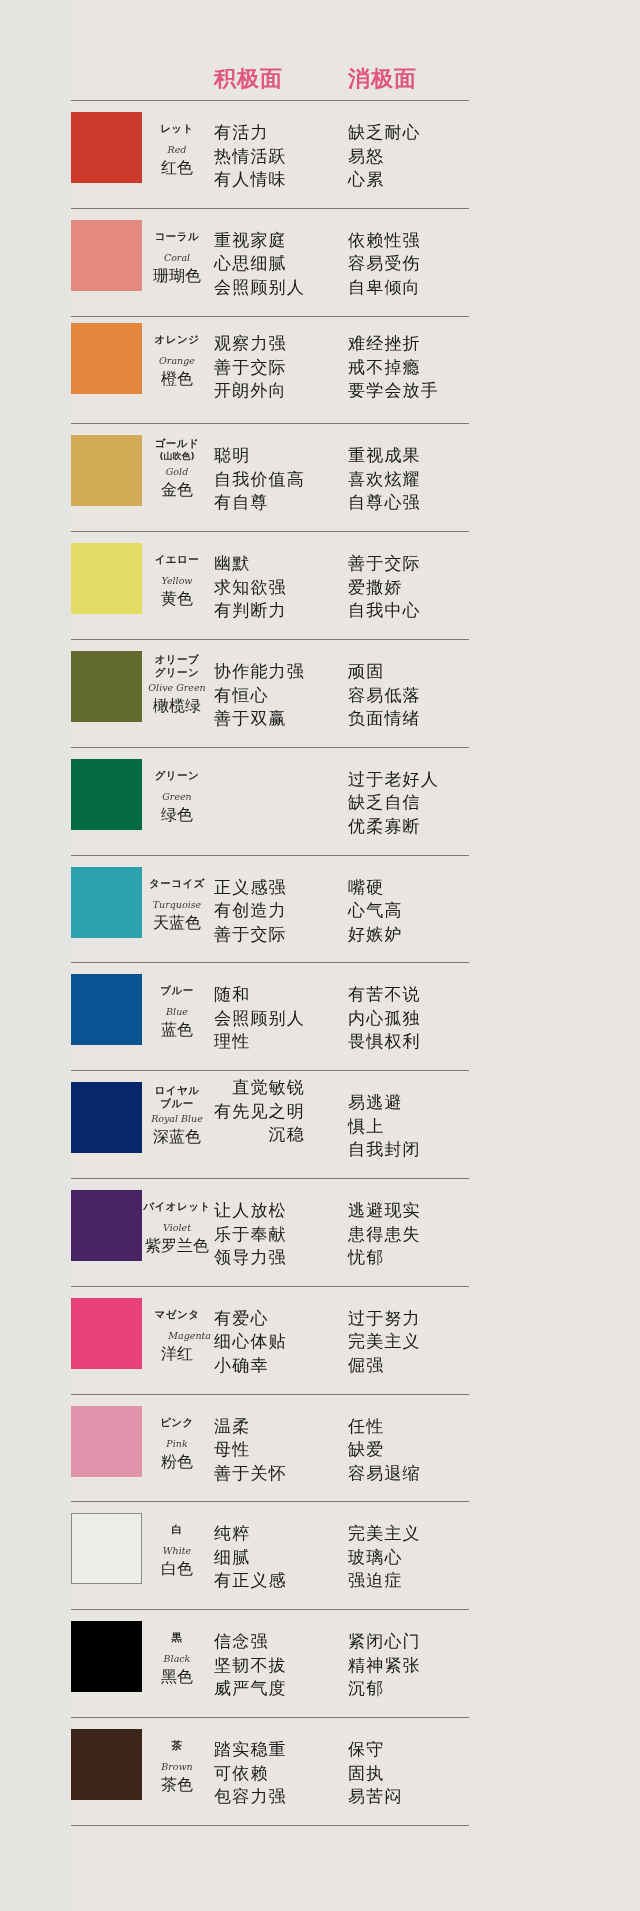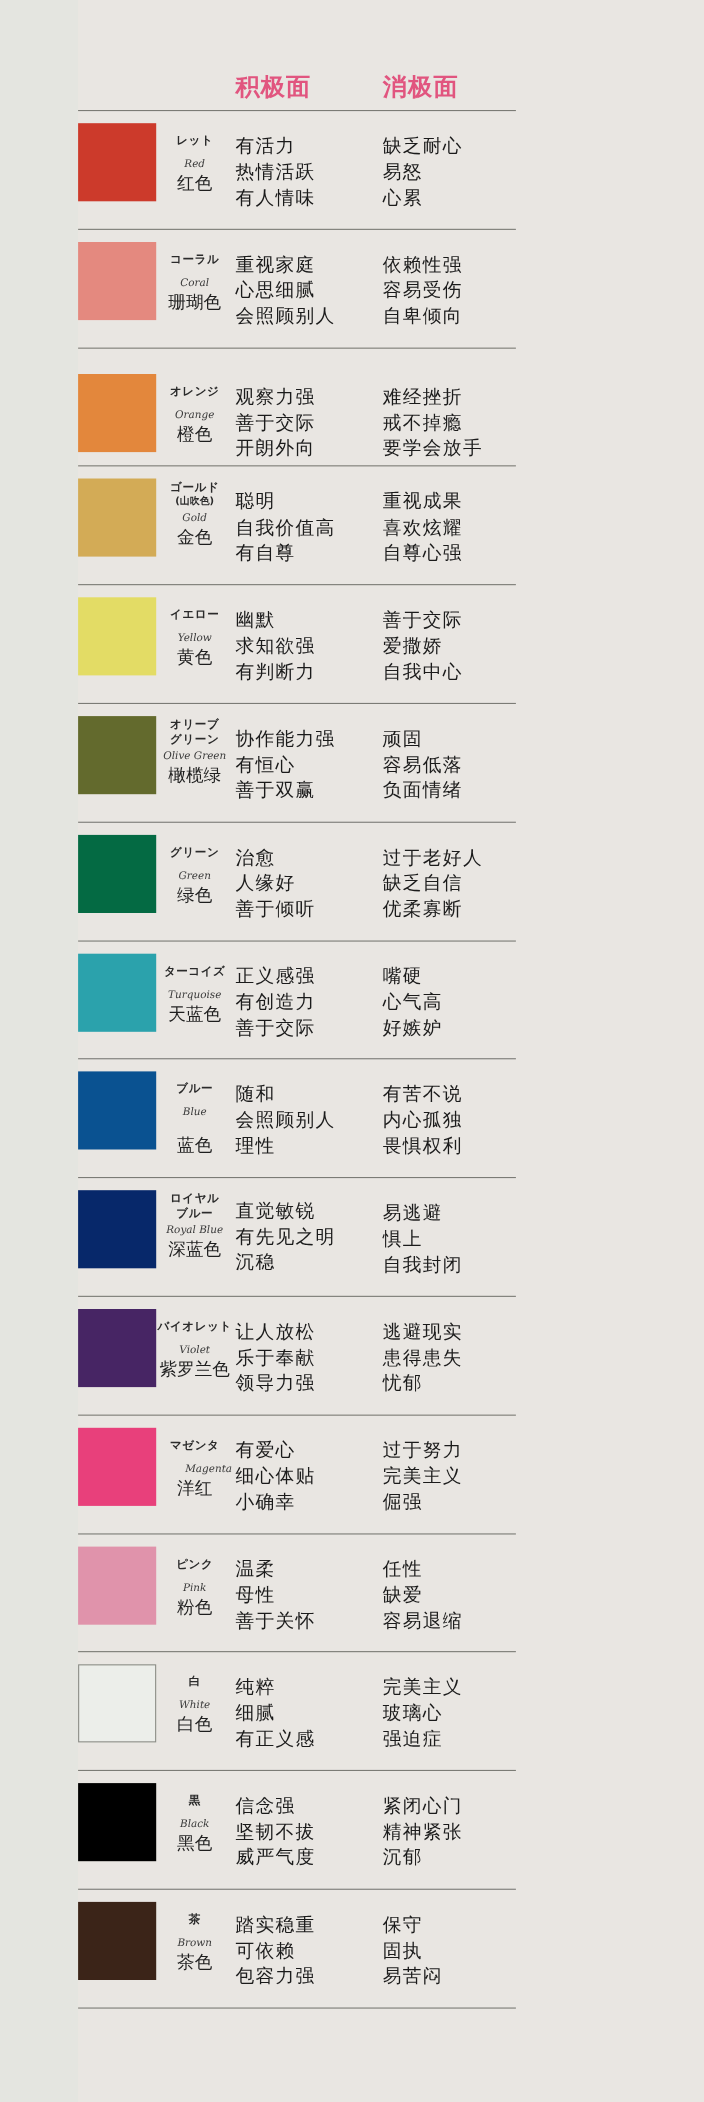--- a/index.html
+++ b/index.html
@@ -150,21 +150,21 @@
           <div>心思细腻</div>
           <div>会照顾别人</div>
         </div>
         <div class="traits neg" style="top: 15px;">
           <div>依赖性强</div>
           <div>容易受伤</div>
           <div>自卑倾向</div>
         </div>
       </div>
       <div class="rule" style="top: 315.6px;"></div>
-      <div class="row" style="top: 334px; height: 101.8px;">
+      <div class="row" style="top: 317px; height: 101.8px;">
         <div class="swatch" style="background: rgb(227, 135, 60); top: 6px;"></div>
         <div class="namecol" style="top: 16px;">
           <div class="jp">オレンジ</div>
           <div class="en" style="margin-top: 8px;">Orange</div>
           <div class="cn-name" style="margin-top: 2px;">橙色</div>
         </div>
         <div class="traits pos" style="top: 15px;">
           <div>观察力强</div>
           <div>善于交际</div>
           <div>开朗外向</div>
@@ -235,25 +235,20 @@
         </div>
       </div>
       <div class="rule" style="top: 746.8px;"></div>
       <div class="row" style="top: 752.8px; height: 101.8px;">
         <div class="swatch" style="background: rgb(4, 106, 67); top: 6px;"></div>
         <div class="namecol" style="top: 16px;">
           <div class="jp">グリーン</div>
           <div class="en" style="margin-top: 8px;">Green</div>
           <div class="cn-name" style="margin-top: 2px;">绿色</div>
         </div>
-        <div class="traits pos" style="top: 15px;">
-          <div>治愈</div>
-          <div>人缘好</div>
-          <div>善于倾听</div>
-        </div>
         <div class="traits neg" style="top: 15px;">
           <div>过于老好人</div>
           <div>缺乏自信</div>
           <div>优柔寡断</div>
         </div>
       </div>
       <div class="rule" style="top: 854.6px;"></div>
       <div class="row" style="top: 860.6px; height: 101.8px;">
         <div class="swatch" style="background: rgb(43, 162, 172); top: 6px;"></div>
         <div class="namecol" style="top: 16px;">
@@ -271,21 +266,21 @@
           <div>心气高</div>
           <div>好嫉妒</div>
         </div>
       </div>
       <div class="rule" style="top: 962.4px;"></div>
       <div class="row" style="top: 968.4px; height: 101.8px;">
         <div class="swatch" style="background: rgb(10, 82, 145); top: 6px;"></div>
         <div class="namecol" style="top: 16px;">
           <div class="jp">ブルー</div>
           <div class="en" style="margin-top: 8px;">Blue</div>
-          <div class="cn-name" style="margin-top: 14px;">蓝色</div>
+          <div class="cn-name" style="margin-top: 2px;">蓝色</div>
         </div>
         <div class="traits pos" style="top: 15px;">
           <div>随和</div>
           <div>会照顾别人</div>
           <div>理性</div>
         </div>
         <div class="traits neg" style="top: 15px;">
           <div>有苦不说</div>
           <div>内心孤独</div>
           <div>畏惧权利</div>
@@ -293,21 +288,21 @@
       </div>
       <div class="rule" style="top: 1070.2px;"></div>
       <div class="row" style="top: 1076.2px; height: 101.8px;">
         <div class="swatch" style="background: rgb(7, 40, 106); top: 6px;"></div>
         <div class="namecol" style="top: 8px;">
           <div class="jp">ロイヤル</div>
           <div class="jp">ブルー</div>
           <div class="en" style="margin-top: 2px;">Royal Blue</div>
           <div class="cn-name" style="margin-top: 2px;">深蓝色</div>
         </div>
-        <div class="traits pos" style="top: 13px;">
+        <div class="traits pos" style="top: 0; text-align: right;">
           <div>直觉敏锐</div>
           <div>有先见之明</div>
           <div>沉稳</div>
         </div>
         <div class="traits neg" style="top: 15px;">
           <div>易逃避</div>
           <div>惧上</div>
           <div>自我封闭</div>
         </div>
       </div>

